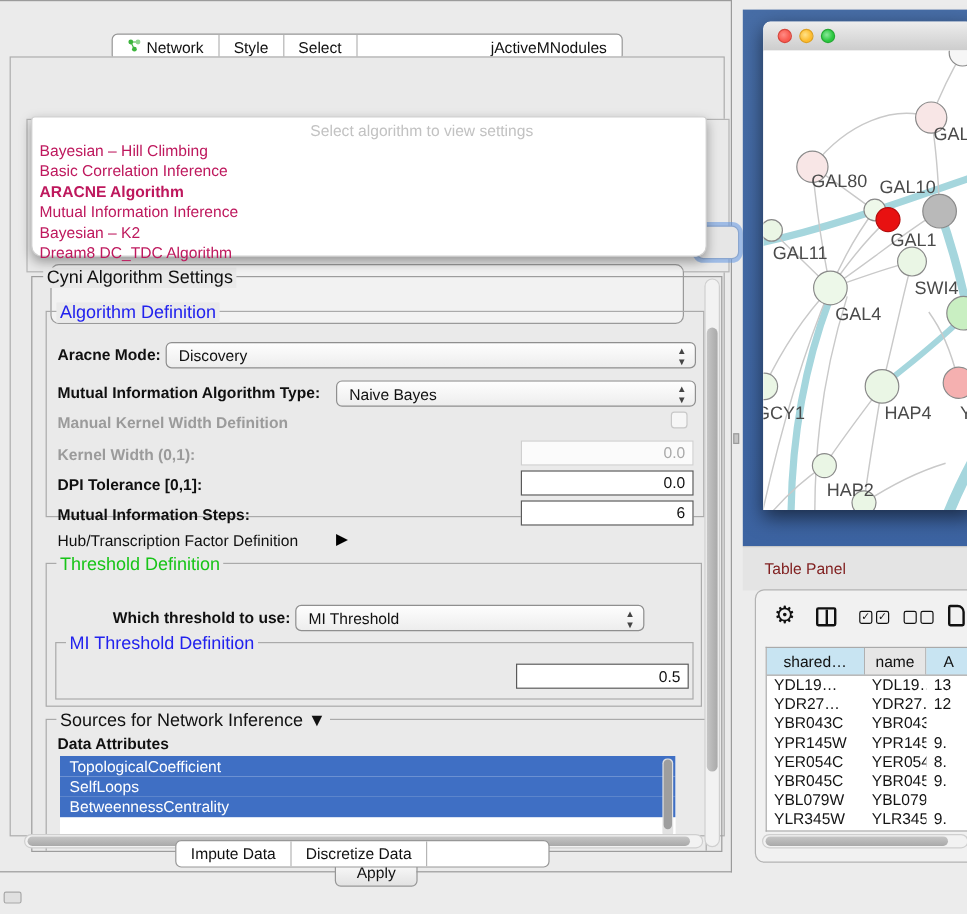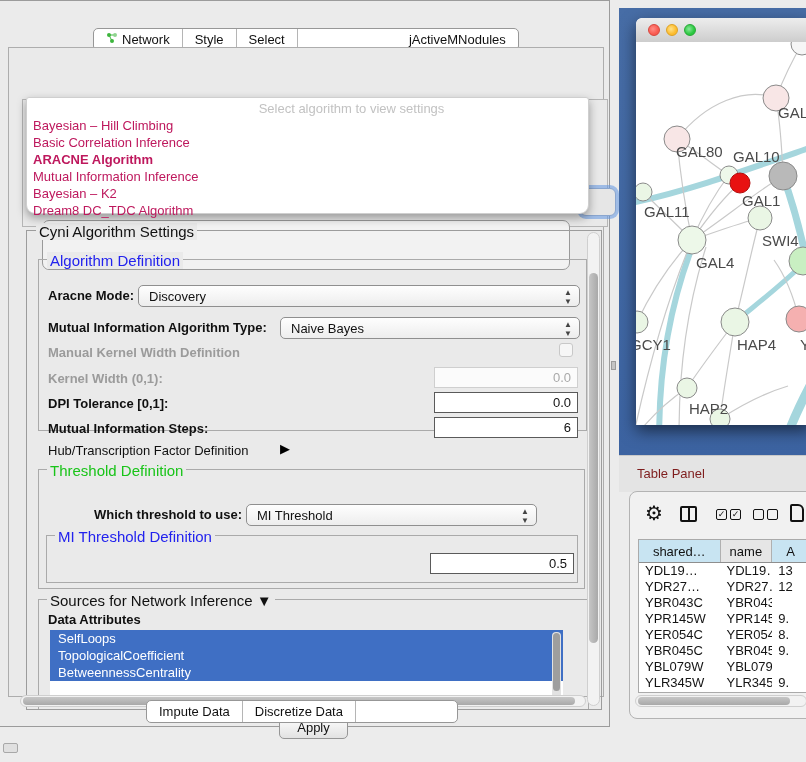--- a/index.html
+++ b/index.html
@@ -230,22 +230,22 @@
       <div class="abs field" style="left:403px;top:322px;width:144px">0.5</div>
 
       <span class="abs group-title" style="left:20px;top:361px;color:#111">
         <span>Sources for Network Inference</span>
         <span>▼</span>
       </span>
       <div class="abs groupbox" style="left:11px;top:368px;width:551px;height:115px;border-color:#aaa"></div>
       <span class="abs lbl b" style="left:21px;top:381px">Data Attributes</span>
 
       <div class="abs" id="attr-list" style="left:23px;top:399px">
+        <div class="attr-item">TopologicalCoefficient</div>
         <div class="attr-item">SelfLoops</div>
-        <div class="attr-item">TopologicalCoefficient</div>
         <div class="attr-item">BetweennessCentrality</div>
       </div>
       <div class="abs" id="attr-scroll" style="left:525px;top:401px">
           <div id="attr-thumb"></div>
         </div>
     </div>
 
     <div class="abs vscroll" style="left:578px;top:184px;height:474px">
       <div class="vthumb" style="top:40px;height:370px"></div>
     </div>

